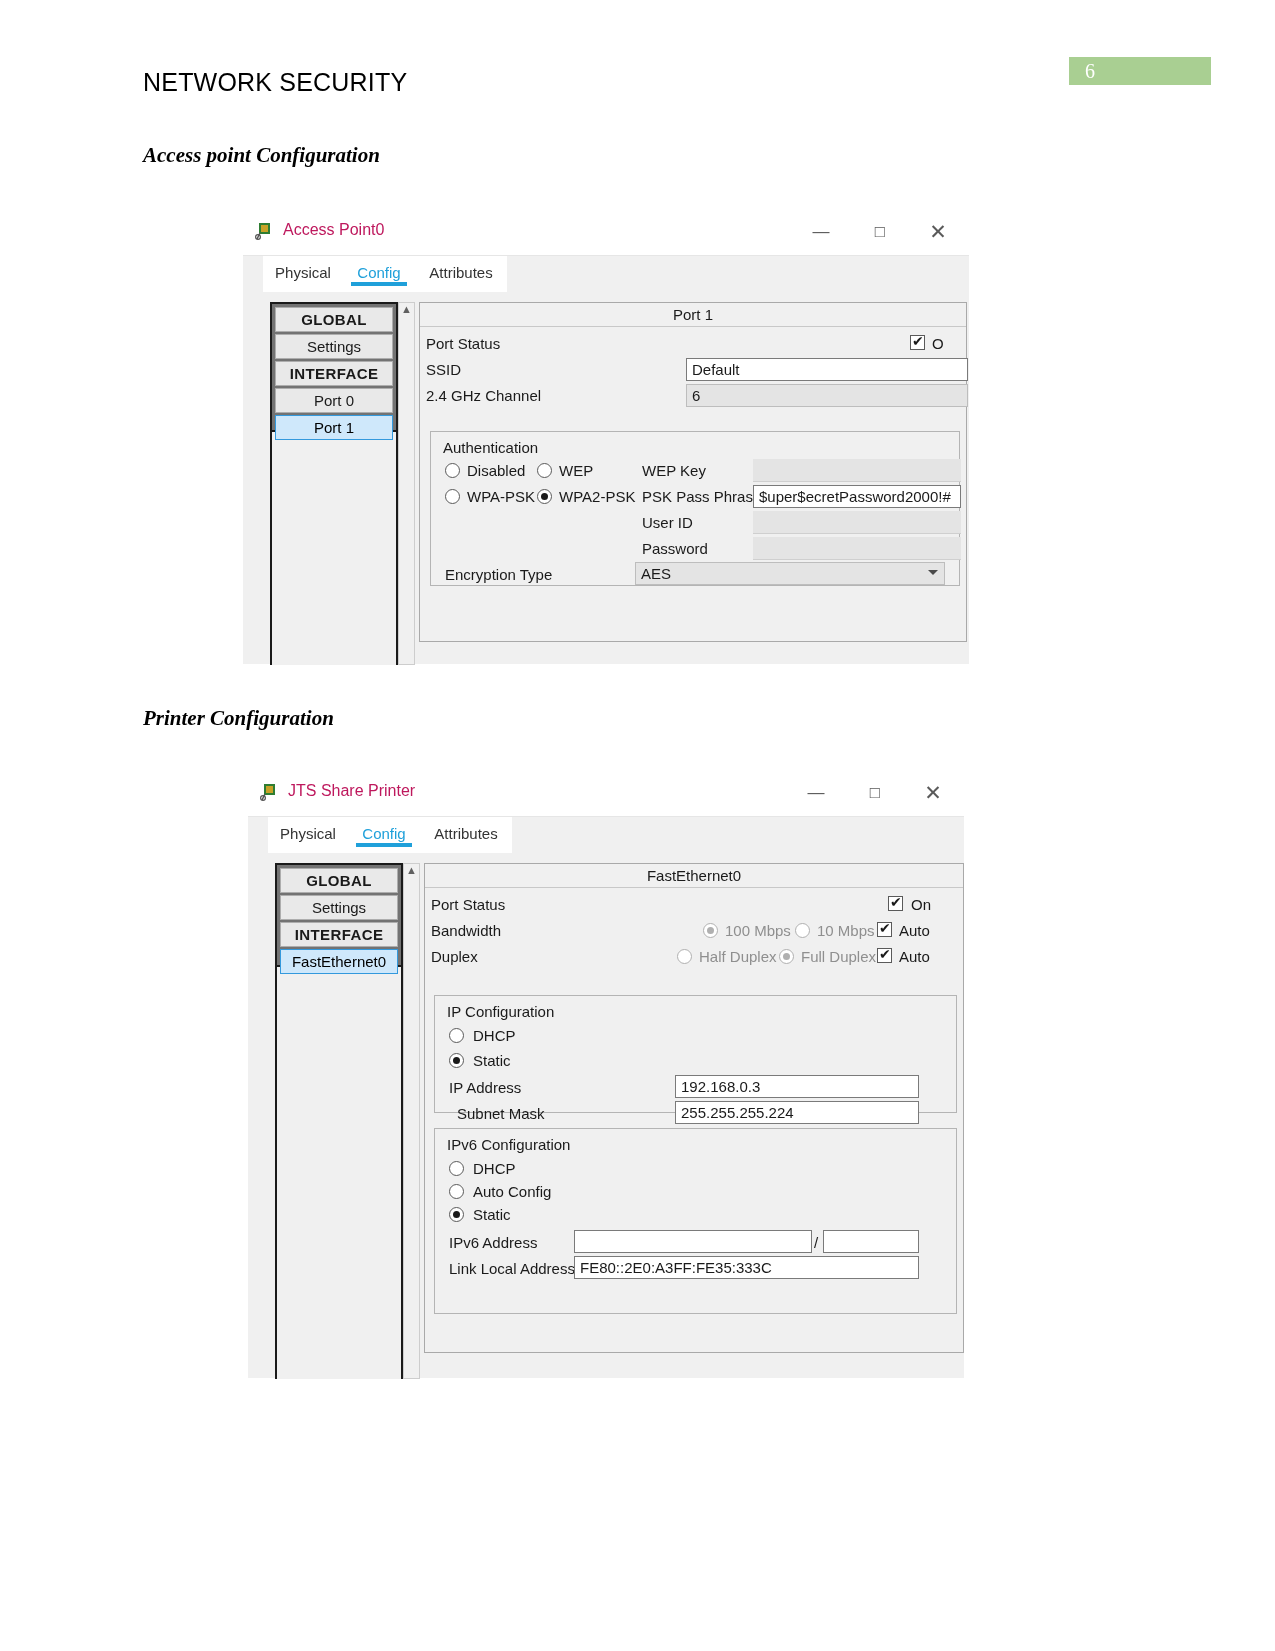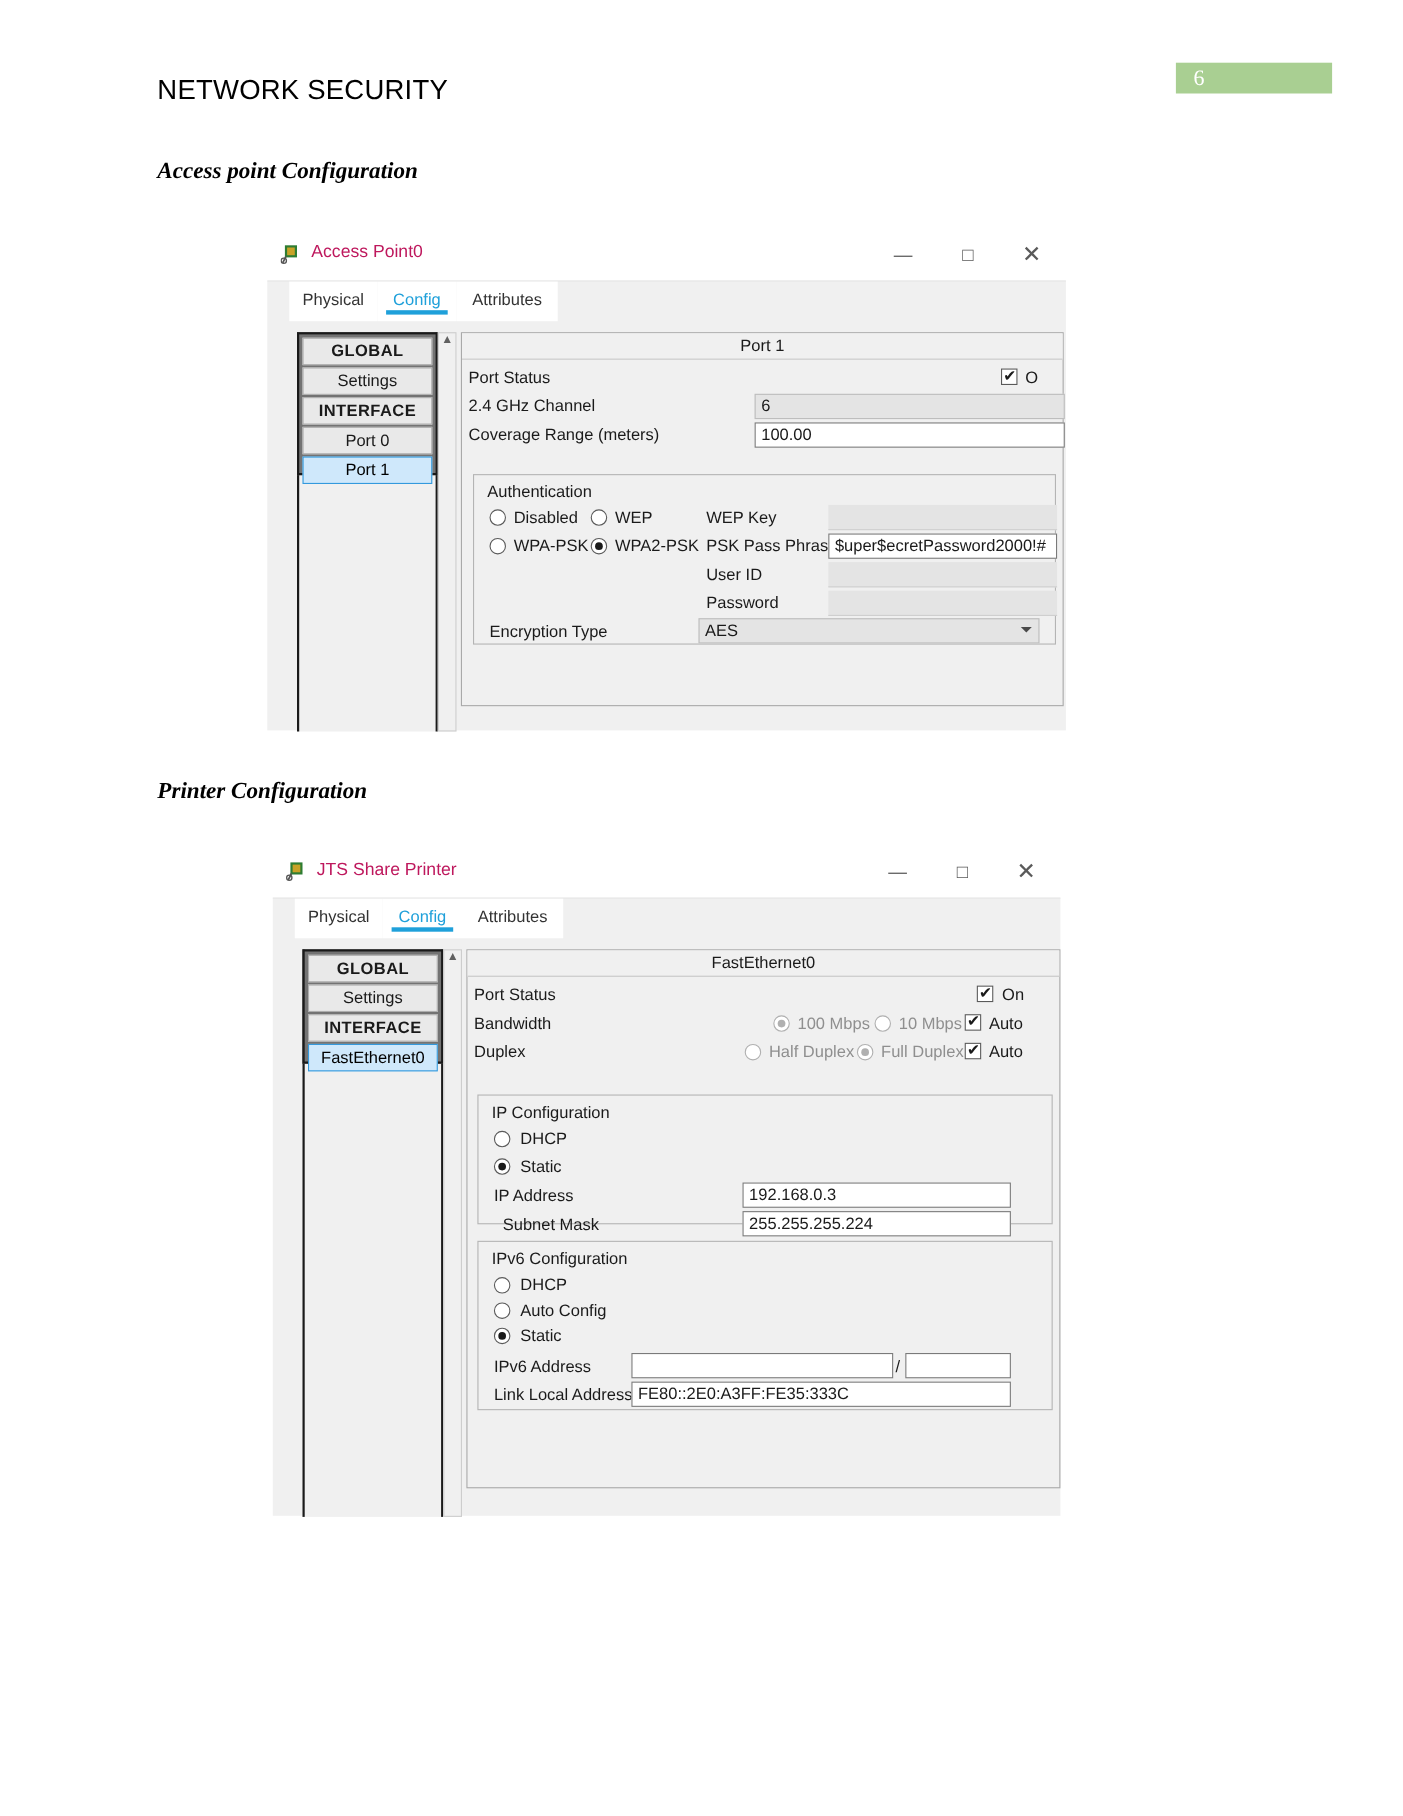--- a/index.html
+++ b/index.html
@@ -230,30 +230,30 @@
 
     <div class="panel" style="left:176px; top:46px; width:548px; height:340px;">
       <div class="panel-title">Port 1</div>
 
       <div class="row" style="margin-top:4px;">
         <div class="lbl" style="left:6px;">Port Status</div>
         <div class="cb checked" style="left:490px; top:4px;"></div>
         <div class="cbtext" style="left:512px; top:4px;">O</div>
       </div>
 
+      <div class="row">
+        <div class="lbl" style="left:6px;">SSID</div>
+        <div class="field" style="left:266px; width:282px;">Default</div>
+      </div>
 
       <div class="row">
         <div class="lbl" style="left:6px;">2.4 GHz Channel</div>
         <div class="field combo" style="left:266px; width:282px;">6</div>
       </div>
 
-      <div class="row">
-        <div class="lbl" style="left:6px;">Coverage Range (meters)</div>
-        <div class="field" style="left:266px; width:282px;">100.00</div>
-      </div>
 
       <div class="group" style="left:10px; top:128px; width:530px; height:155px;">
         <div class="group-title" style="left:12px; top:7px;">Authentication</div>
 
         <div class="rb" style="left:14px; top:31px;"></div>
         <div class="cbtext" style="left:36px; top:30px;">Disabled</div>
         <div class="rb" style="left:106px; top:31px;"></div>
         <div class="cbtext" style="left:128px; top:30px;">WEP</div>
 
         <div class="rb" style="left:14px; top:57px;"></div>
@@ -361,21 +361,21 @@
         <div class="rb on" style="left:14px; top:57px;"></div>
         <div class="cbtext" style="left:38px; top:56px;">Static</div>
 
         <div class="cbtext" style="left:14px; top:83px;">IP Address</div>
         <div class="field" style="left:240px; top:79px; width:244px;">192.168.0.3</div>
 
         <div class="cbtext" style="left:22px; top:109px;">Subnet Mask</div>
         <div class="field" style="left:240px; top:105px; width:244px;">255.255.255.224</div>
       </div>
 
-      <div class="group" style="left:9px; top:264px; width:523px; height:154px;">
+      <div class="group" style="left:9px; top:264px; width:523px; height:186px;">
         <div class="group-title" style="left:12px; top:7px;">IPv6 Configuration</div>
         <div class="rb" style="left:14px; top:32px;"></div>
         <div class="cbtext" style="left:38px; top:31px;">DHCP</div>
         <div class="rb" style="left:14px; top:55px;"></div>
         <div class="cbtext" style="left:38px; top:54px;">Auto Config</div>
         <div class="rb on" style="left:14px; top:78px;"></div>
         <div class="cbtext" style="left:38px; top:77px;">Static</div>
 
         <div class="cbtext" style="left:14px; top:105px;">IPv6 Address</div>
         <div class="field" style="left:139px; top:101px; width:238px;"></div>

